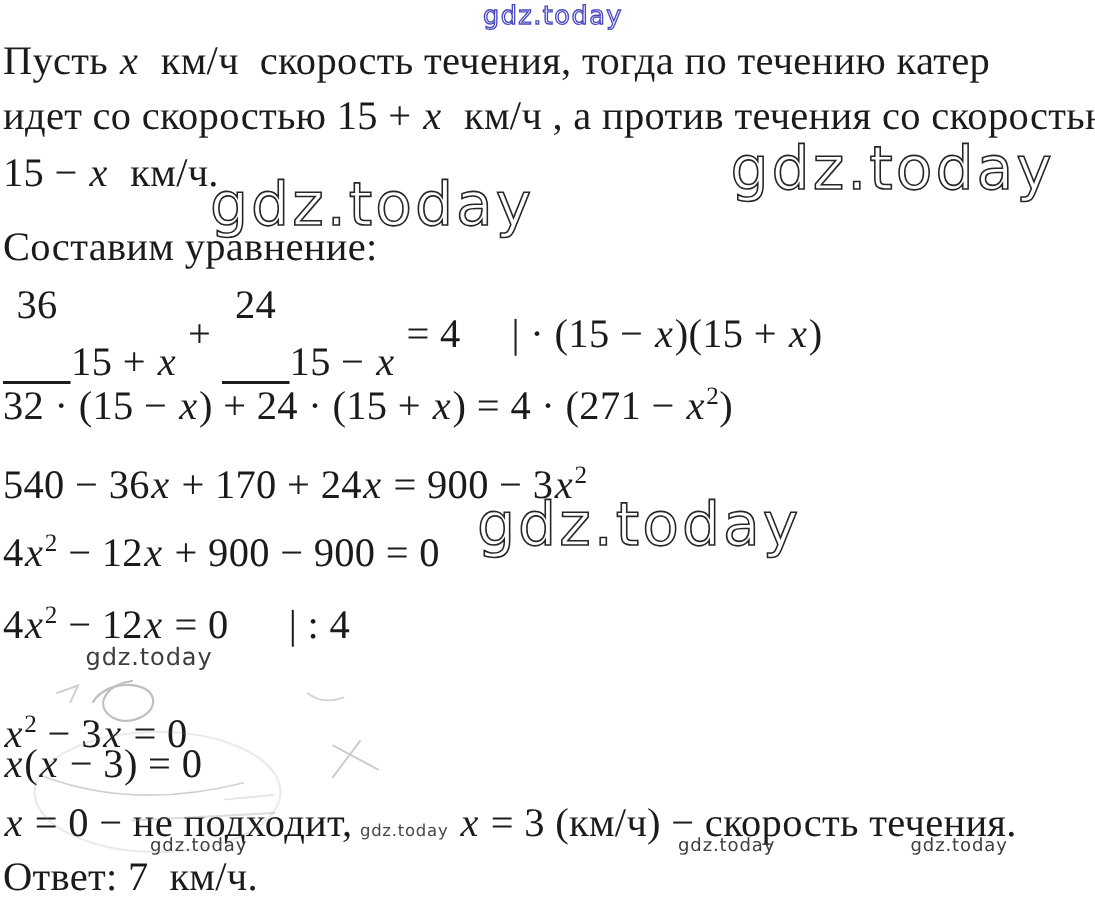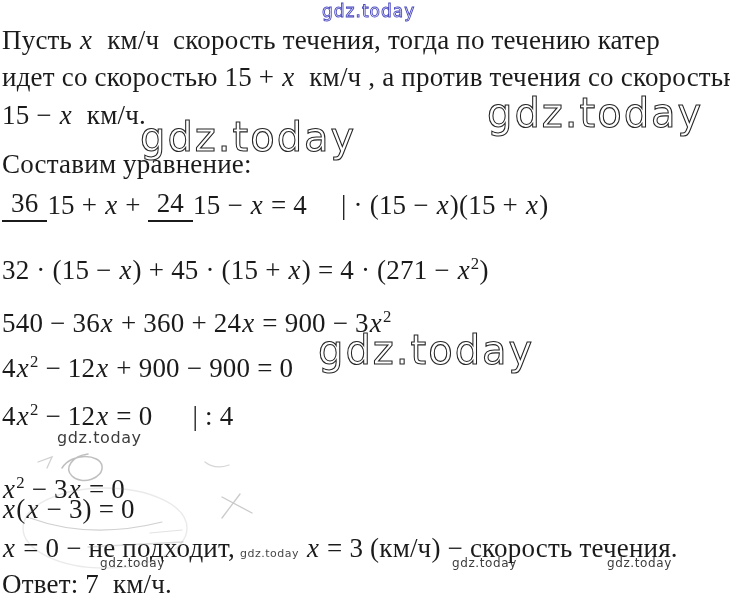--- a/index.html
+++ b/index.html
@@ -14,21 +14,21 @@
     font-size:27px;line-height:1.12;letter-spacing:0.2px;
   }
   .mt{font-style:normal;}
   .mv{font-style:italic;font-family:"Liberation Serif",serif;padding:0 1px;}
   sup.ms{font-size:62%;line-height:0;}
   .gap{display:inline-block;height:1px;}
   
   .eq{display:flex;align-items:center;}
   .frac{display:inline-flex;text-align:center;vertical-align:middle;}
   .fnum{border-bottom:2px solid #1b1b1b;padding:0 9px 2px 9px;}
-  .fden{padding-top:2px;}
+  .fden{padding-top:2px;margin-top:36px;}
   
   .wm{
     position:absolute;white-space:nowrap;
     font-family:"DejaVu Sans", sans-serif;
     letter-spacing:2px;
   }
   .outline-dark{color:#2e2e2e;}
   .outline-blue{color:#4a49c0;letter-spacing:1px;}
   @supports (-webkit-text-stroke: 1px black){
     .outline-dark{color:transparent;-webkit-text-stroke:1.05px #262626;}
@@ -55,22 +55,22 @@
     <span class="wm plain-small" style="left: 452px; top: 556px; font-size: 12px;">gdz.today</span>
     <span class="wm plain-small" style="left: 607px; top: 556px; font-size: 12px;">gdz.today</span>
   </div>
 
 <div>
     <div class="line" style="top: 25px; text-align: right;"><span class="mt">Пусть </span><i class="mv">x</i><span class="mt">  км/ч  скорость течения, тогда по течению катер</span></div>
     <div class="line" style="top: 62px;"><span class="mt">идет со скоростью 15 + </span><i class="mv">x</i><span class="mt">  км/ч , а против течения со скоростью</span></div>
     <div class="line" style="top: 100px;"><span class="mt">15 − </span><i class="mv">x</i><span class="mt">  км/ч.</span></div>
     <div class="line" style="top: 149px;"><span class="mt">Составим уравнение:</span></div>
     <div class="line eq" style="top: 188px;"><span class="frac"><span class="fnum"><span class="mt">36</span></span><span class="fden"><span class="mt">15 + </span><i class="mv">x</i></span></span><span class="mt"> + </span><span class="frac"><span class="fnum"><span class="mt">24</span></span><span class="fden"><span class="mt">15 − </span><i class="mv">x</i></span></span><span class="mt"> = 4</span><span class="gap" style="width: 34px;"></span><span class="mt">| · (15 − </span><i class="mv">x</i><span class="mt">)(15 + </span><i class="mv">x</i><span class="mt">)</span></div>
-    <div class="line" style="top: 255px;"><span class="mt">32 · (15 − </span><i class="mv">x</i><span class="mt">) + 45 · (15 + </span><i class="mv">x</i><span class="mt">) = 4 · (271 − </span><i class="mv">x</i><sup class="ms">2</sup><span class="mt">)</span></div>
-    <div class="line" style="top: 308px;"><span class="mt">540 − 36</span><i class="mv">x</i><span class="mt"> + 360 + 24</span><i class="mv">x</i><span class="mt"> = 900 − 3</span><i class="mv">x</i><sup class="ms">2</sup></div>
+    <div class="line" style="top: 255px;"><span class="mt">32 · (15 − </span><i class="mv">x</i><span class="mt">) + 24 · (15 + </span><i class="mv">x</i><span class="mt">) = 4 · (271 − </span><i class="mv">x</i><sup class="ms">2</sup><span class="mt">)</span></div>
+    <div class="line" style="top: 308px;"><span class="mt">540 − 36</span><i class="mv">x</i><span class="mt"> + 170 + 24</span><i class="mv">x</i><span class="mt"> = 900 − 3</span><i class="mv">x</i><sup class="ms">2</sup></div>
     <div class="line" style="top: 353px;"><span class="mt">4</span><i class="mv">x</i><sup class="ms">2</sup><span class="mt"> − 12</span><i class="mv">x</i><span class="mt"> + 900 − 900 = 0</span></div>
     <div class="line" style="top: 401px;"><span class="mt">4</span><i class="mv">x</i><sup class="ms">2</sup><span class="mt"> − 12</span><i class="mv">x</i><span class="mt"> = 0</span><span class="gap" style="width: 40px;"></span><span class="mt">| : 4</span></div>
     <div class="line" style="top: 474px;"><i class="mv">x</i><sup class="ms">2</sup><span class="mt"> − 3</span><i class="mv">x</i><span class="mt"> = 0</span></div>
     <div class="line" style="top: 494px;"><i class="mv">x</i><span class="mt">(</span><i class="mv">x</i><span class="mt"> − 3) = 0</span></div>
     <div class="line" style="top: 533px;"><i class="mv">x</i><span class="mt"> = 0 − не подходит,</span><span class="wmi">gdz.today</span><i class="mv">x</i><span class="mt"> = 3 (км/ч) − скорость течения.</span></div>
     <div class="line" style="top: 569px;"><span class="mt">Ответ: 7  км/ч.</span></div>
   </div>
 
 <svg class="scribbles" width="730" height="600" viewBox="0 0 730 600">
   <g fill="none" stroke="#8a8a8a" stroke-linecap="round">

